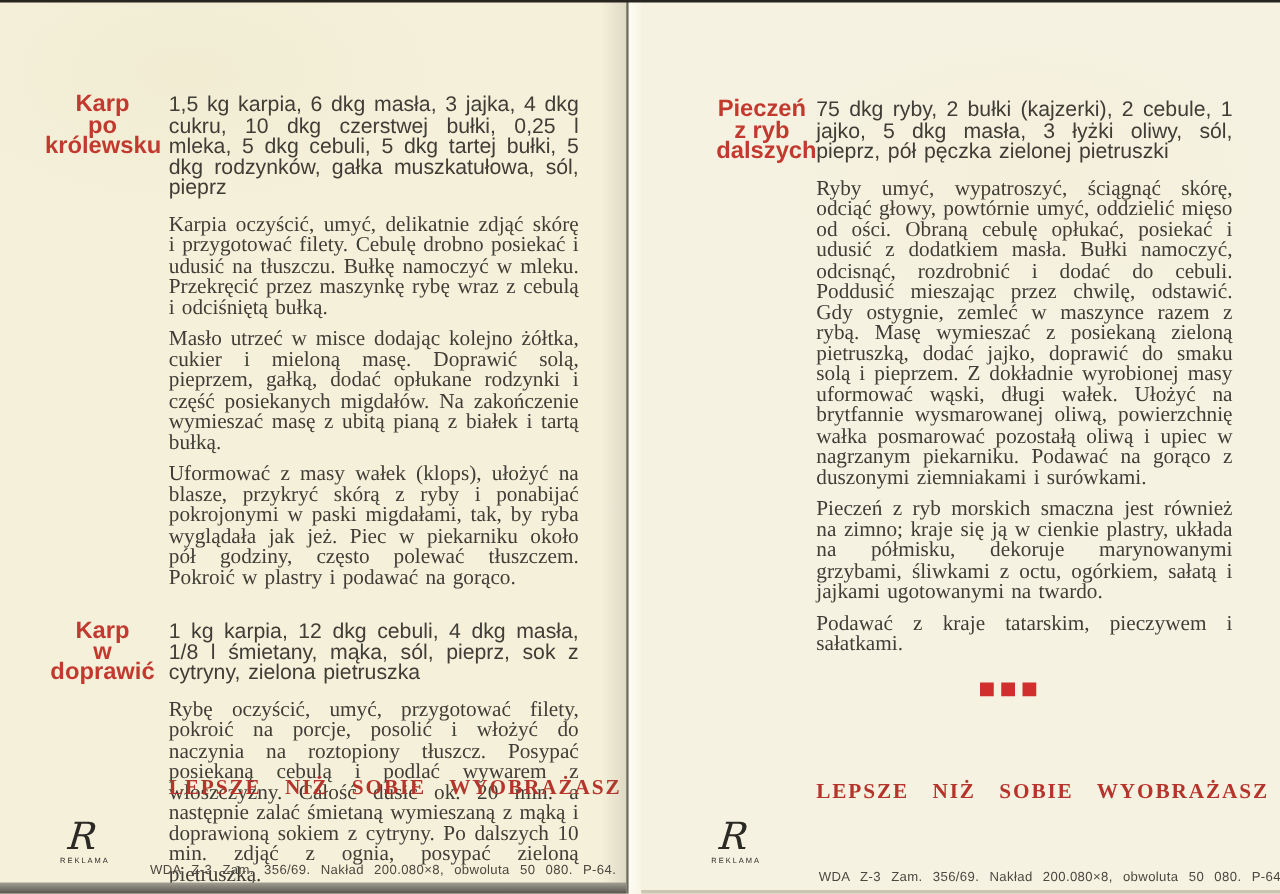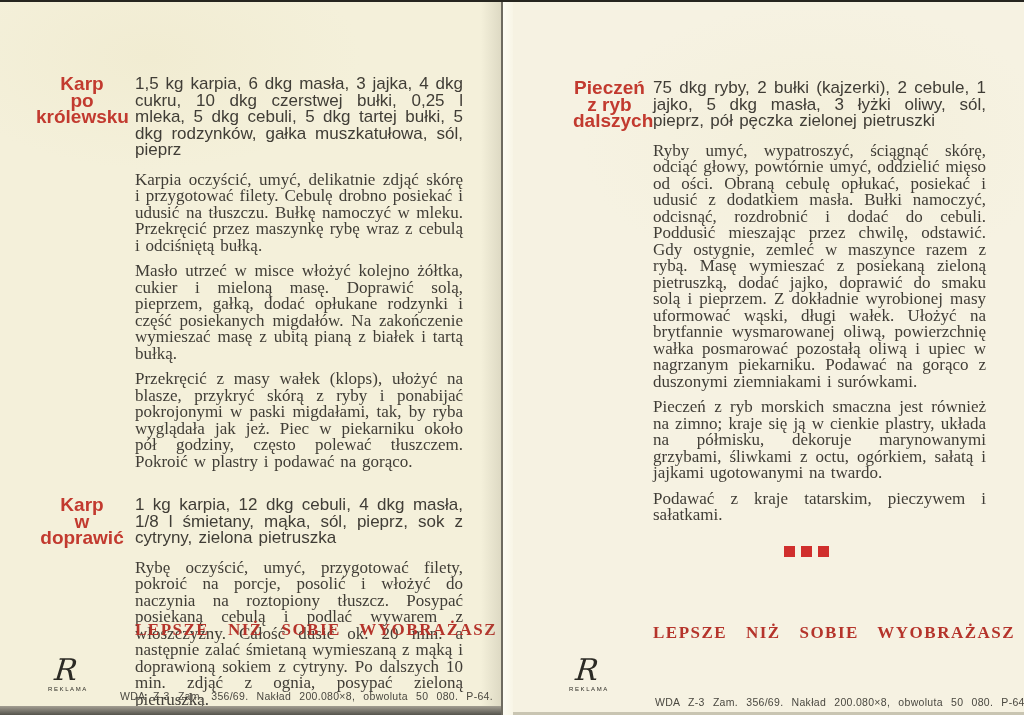--- a/index.html
+++ b/index.html
@@ -71,22 +71,22 @@
     <div class="content" style="left:36px; top:76px; width:427px;">
 
       <div class="recipe-row">
         <div class="head-col">
           <div>Karp</div>
           <div>po królewsku</div>
         </div>
         <div class="body-col">
           <p class="ingredients">1,5 kg karpia, 6 dkg masła, 3 jajka, 4 dkg cukru, 10 dkg czerstwej bułki, 0,25 l mleka, 5 dkg cebuli, 5 dkg tartej bułki, 5 dkg rodzynków, gałka muszkatułowa, sól, pieprz</p>
           <p>Karpia oczyścić, umyć, delikatnie zdjąć skórę i przygotować filety. Cebulę drobno posiekać i udusić na tłuszczu. Bułkę namoczyć w mleku. Przekręcić przez maszynkę rybę wraz z cebulą i odciśniętą bułką.</p>
-          <p>Masło utrzeć w misce włożyć kolejno żółtka, cukier i mieloną masę. Doprawić solą, pieprzem, gałką, dodać opłukane rodzynki i część posiekanych migdałów. Na zakończenie wymieszać masę z ubitą pianą z białek i tartą bułką.</p>
-          <p>Przekręcić z masy wałek (klops), ułożyć na blasze, przykryć skórą z ryby i ponabijać pokrojonymi w paski migdałami, tak, by ryba wyglądała jak jeż. Piec w piekarniku około pół godziny, często polewać tłuszczem. Pokroić w plastry i podawać na gorąco.</p>
+          <p>Masło utrzeć w misce dodając kolejno żółtka, cukier i mieloną masę. Doprawić solą, pieprzem, gałką, dodać opłukane rodzynki i część posiekanych migdałów. Na zakończenie wymieszać masę z ubitą pianą z białek i tartą bułką.</p>
+          <p>Uformować z masy wałek (klops), ułożyć na blasze, przykryć skórą z ryby i ponabijać pokrojonymi w paski migdałami, tak, by ryba wyglądała jak jeż. Piec w piekarniku około pół godziny, często polewać tłuszczem. Pokroić w plastry i podawać na gorąco.</p>
         </div>
       </div>
 
       <div class="recipe-row recipe-gap">
         <div class="head-col">
           <div>Karp</div>
           <div>w doprawić</div>
         </div>
         <div class="body-col">
           <p class="ingredients">1 kg karpia, 12 dkg cebuli, 4 dkg masła, 1/8 l śmietany, mąka, sól, pieprz, sok z cytryny, zielona pietruszka</p>

